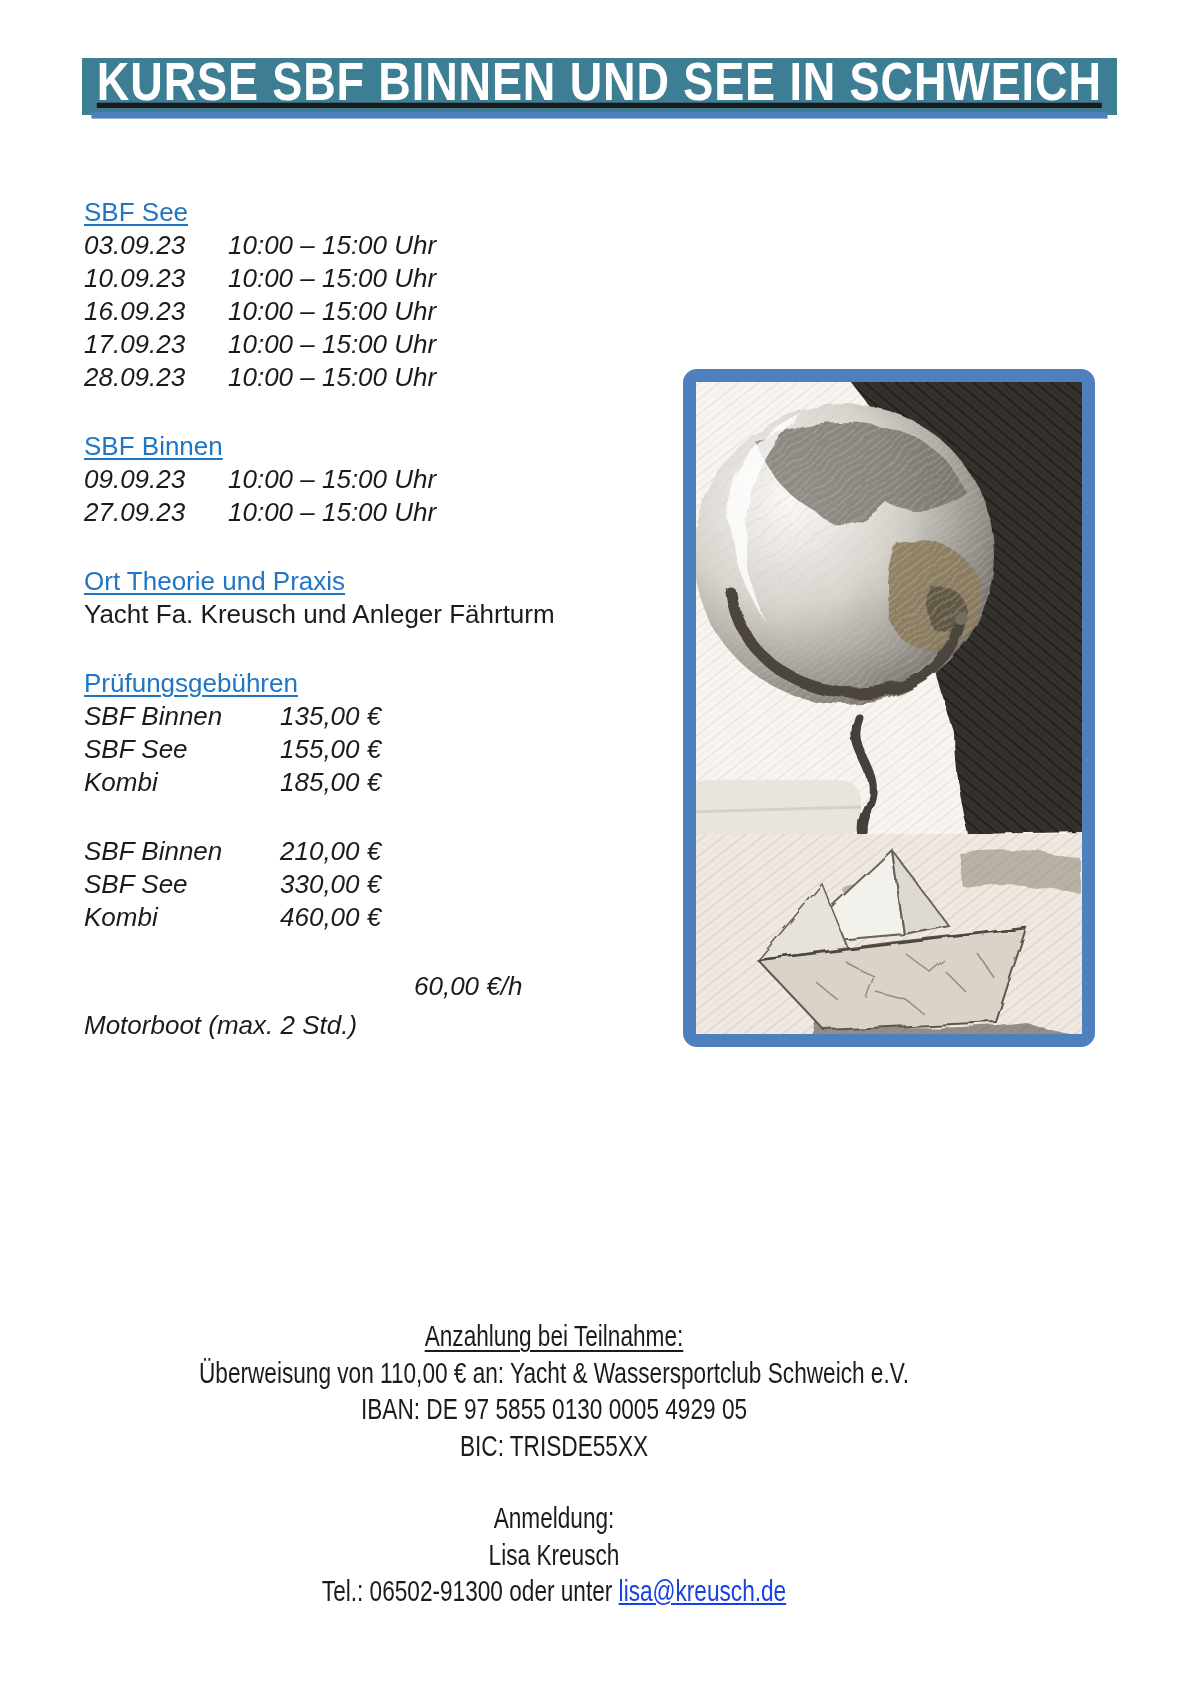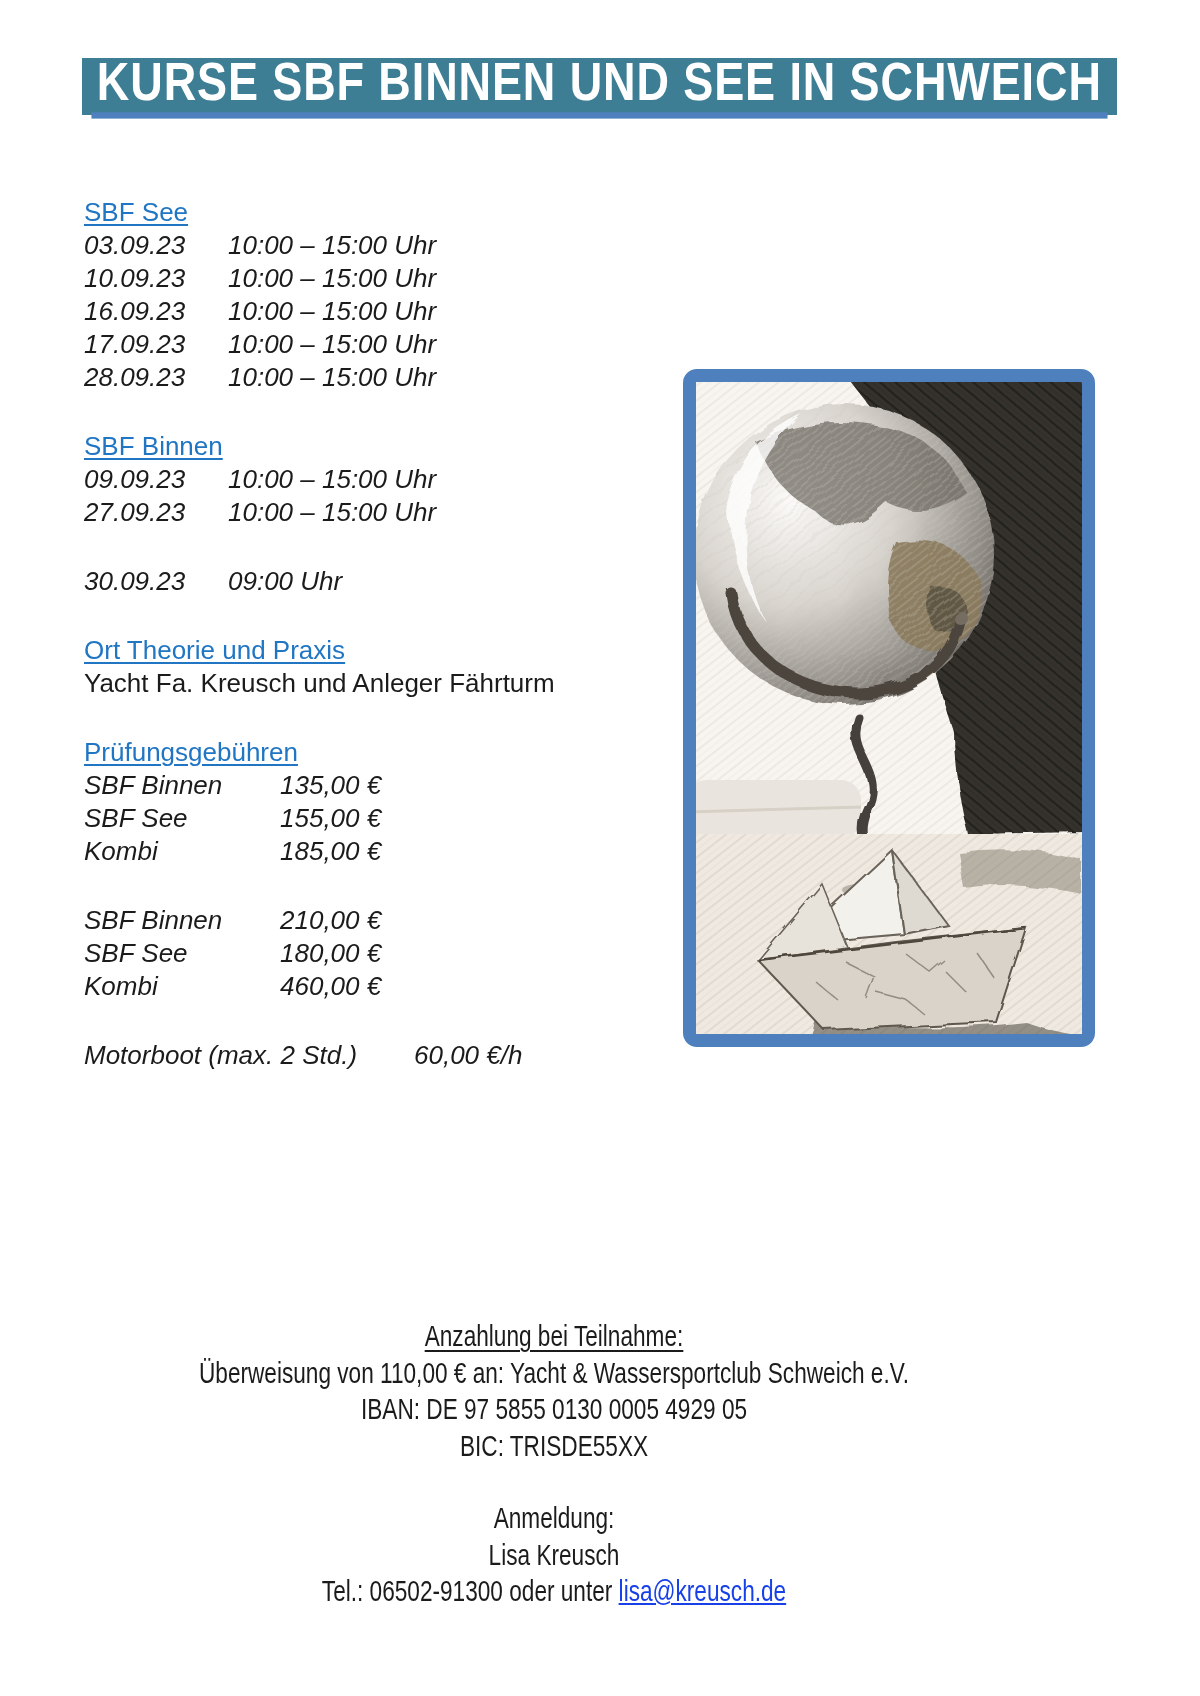--- a/index.html
+++ b/index.html
@@ -16,21 +16,21 @@
     width:1200px;height:1696px;
     font-family:"Liberation Sans","DejaVu Sans",sans-serif;
     color:var(--text);
     overflow:hidden;
   }
 
   
   .banner{
     position:absolute;left:82px;top:58px;width:1035px;height:57px;
     background:var(--banner-bg);
-    display:flex;justify-content:center;align-items:center;
+    display:flex;justify-content:center;align-items:center;text-decoration:underline;
   }
   .banner-title{
     color:#ffffff;
     font-size:50px;font-weight:700;letter-spacing:1px;line-height:1;
     white-space:nowrap;
     transform:scale(0.9,1.06);transform-origin:50% 55%;
     border-bottom:6px solid var(--accent-blue);
     padding:0 6px 4px 6px;
   }
 
@@ -42,21 +42,21 @@
   .content section{margin-bottom:36px;}
   .h{
     color:var(--heading-link);
     text-decoration:underline;
     text-decoration-thickness:2px;
     text-underline-offset:3px;
   }
   .row{display:flex;font-style:italic;}
   .c-date{width:144px;flex:0 0 auto;}
   .fee-label{width:196px;flex:0 0 auto;}
-  .praxis-label{width:330px;flex:0 0 auto;}
+  .praxis-label{width:330px;flex:0 0 auto;margin-top:39px;}
 
   
   .frame{
     position:absolute;left:683px;top:369px;width:412px;height:678px;
     border:13px solid var(--accent-blue);
     border-radius:14px;
     background:#f8f5f1;
     overflow:hidden;
   }
   .frame svg{display:block;}
@@ -119,24 +119,20 @@
       <span class="c-date">09.09.23</span>
       <span class="c-time">10:00 – 15:00 Uhr</span>
     </div>
     <div class="row">
       <span class="c-date">27.09.23</span>
       <span class="c-time">10:00 – 15:00 Uhr</span>
     </div>
   </section>
 
   <section>
-    <div class="row">
-      <span class="c-date">30.09.23</span>
-      <span class="c-time">09:00 Uhr</span>
-    </div>
   </section>
 
   <section>
     <div class="h">Ort Theorie und Praxis</div>
     <div>Yacht Fa. Kreusch und Anleger Fährturm</div>
   </section>
 
   <section>
     <div class="h">Prüfungsgebühren</div>
     <div class="row">
@@ -153,21 +149,21 @@
     </div>
   </section>
 
   <section>
     <div class="row">
       <span class="fee-label">SBF Binnen</span>
       <span>210,00 €</span>
     </div>
     <div class="row">
       <span class="fee-label">SBF See</span>
-      <span>180,00 €</span>
+      <span>330,00 €</span>
     </div>
     <div class="row">
       <span class="fee-label">Kombi</span>
       <span>460,00 €</span>
     </div>
   </section>
 
   <section>
     <div class="row">
       <span class="praxis-label">Motorboot (max. 2 Std.)</span>

